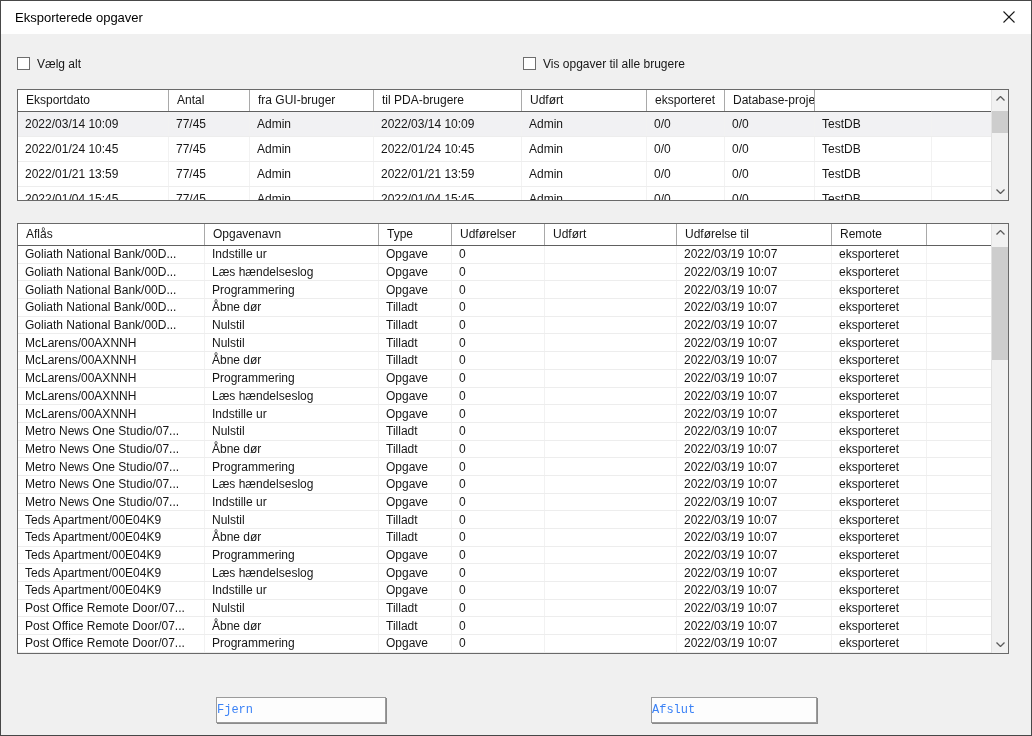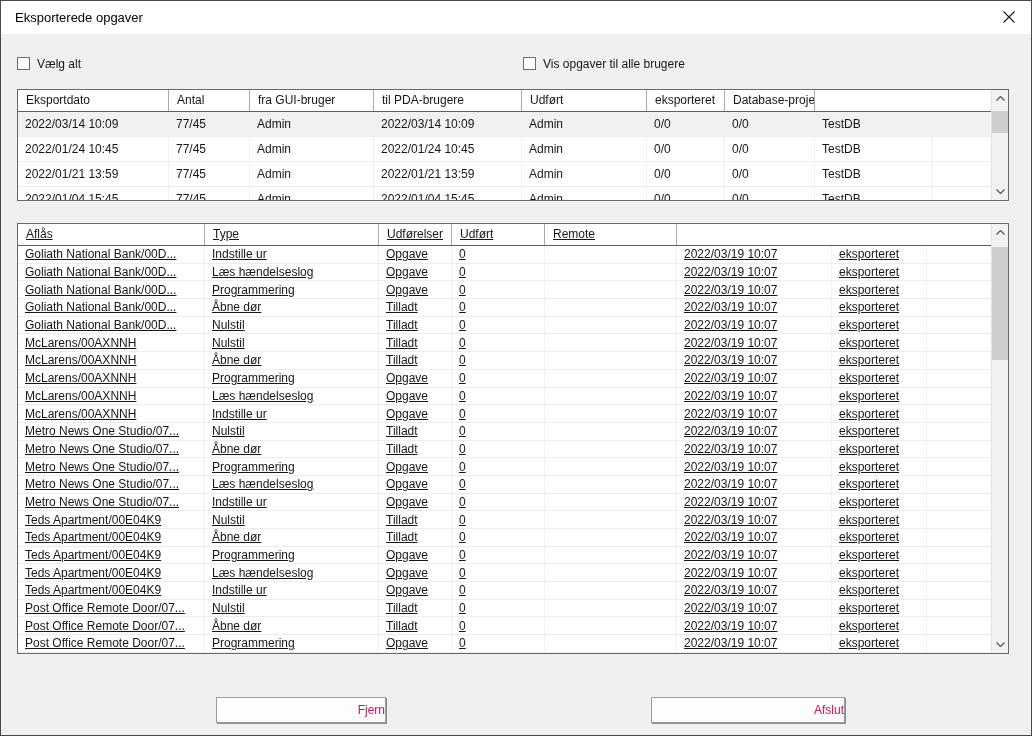--- a/index.html
+++ b/index.html
@@ -37,21 +37,21 @@
     display:flex; overflow:hidden;
   }
   .lv-t1 { left:16px; top:88px;  width:992px; height:112px; }
   .lv-t2 { left:16px; top:222px; width:992px; height:431px; }
   .lv-main { flex:1; min-width:0; display:flex; flex-direction:column; }
   .lv-header {
     display:grid; height:22px; flex:0 0 22px; background:#ffffff;
     border-bottom:1px solid #606060;
   }
   .t1-cols { grid-template-columns:151px 81px 124px 148px 125px 78px 90px 117px 1fr; }
-  .t2-cols { grid-template-columns:187px 174px 73px 93px 132px 155px 95px 1fr;text-decoration:underline; }
+  .t2-cols { grid-template-columns:187px 174px 73px 93px 132px 155px 95px 1fr; }
   .hcell {
     border-right:1px solid #a9a9a9; padding-left:8px; line-height:20px;
     white-space:nowrap; overflow:hidden; background:#fff;
   }
   .hcell:last-child { border-right:none; }
   .lv-rows { flex:1; overflow:hidden; background:#fff; }
   .lvrow { display:grid; border-bottom:1px solid #ededed; }
   .lv-t1 .lvrow { height:25px; }
   .lv-t2 .lvrow { height:17.7px; }
   .lv-t1 .lv-rows .lvrow:nth-of-type(1) { background:#f1f1f3; }
@@ -69,25 +69,25 @@
     height:17px; flex:0 0 17px; display:flex; align-items:center; justify-content:center;
   }
   .sb-track { flex:1; position:relative; }
   .sb-thumb { position:absolute; left:0; width:100%; background:#cdcdcd; }
   .lv-t1 .sb-thumb { top:4px; height:22px; }
   .lv-t2 .sb-thumb { top:6px; height:113px; }
   
   .btn {
     position:absolute; height:26px; background:#fdfdfd;
     border:1px solid #9b9b9b; box-shadow:1px 1px 0 #8b8b8b;
-    display:flex; align-items:center; justify-content:flex-end;
-    font-size:12px; color:#be185d; cursor:default;
+    display:flex; align-items:center; justify-content:flex-start;
+    font-size:12px; color:#3b82f6; cursor:default;font-family:Liberation Mono, monospace;
   }
   .btn-remove { left:215px; top:696px; width:170px; }
-  .btn-exit   { left:650px; top:696px; width:194px; }
+  .btn-exit   { left:650px; top:696px; width:166px; }
 </style>
 </head>
 <body>
 
 <div class="window">
 
   <div class="titlebar">
     <span class="title-text">Eksporterede opgaver</span>
     <div class="close-btn">
       <span>
@@ -199,23 +199,25 @@
           </svg>
       </div>
     </div>
   </div>
 
   <div class="lv lv-t2">
     <div class="lv-main">
       <div class="lv-header t2-cols">
 
       <div class="hcell">Aflås</div>
+          <div class="hcell">Opgavenavn</div>
           <div class="hcell">Type</div>
           <div class="hcell">Udførelser</div>
           <div class="hcell">Udført</div>
+          <div class="hcell">Udførelse til</div>
           <div class="hcell">Remote</div>
           <div class="hcell"></div>
         </div>
       <div class="lv-rows">
 
           <div class="lvrow t2-cols">
             <div class="cell">Goliath National Bank/00D...</div>
             <div class="cell">Indstille ur</div>
             <div class="cell">Opgave</div>
             <div class="cell">0</div>

